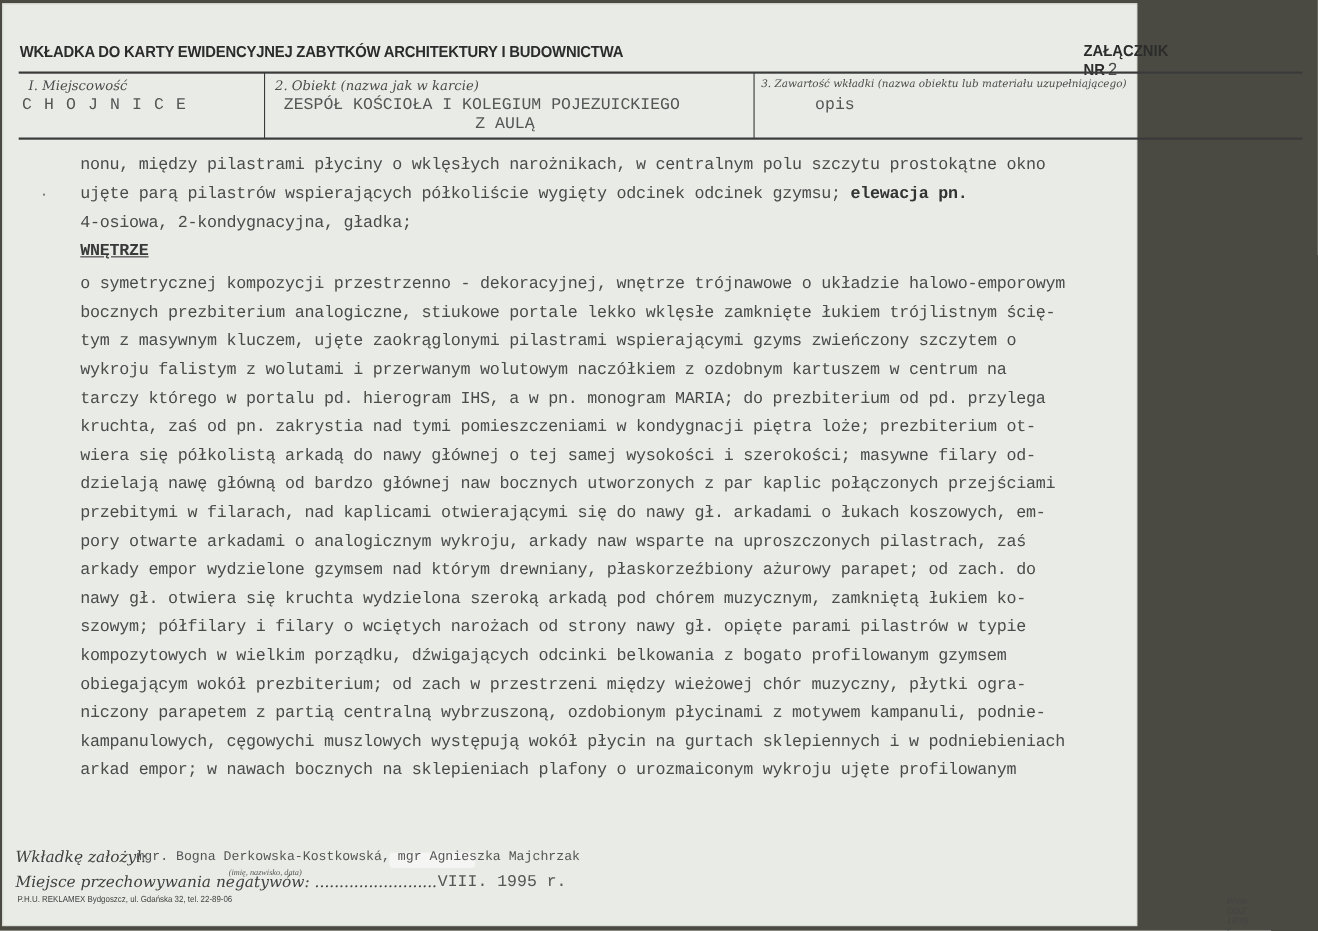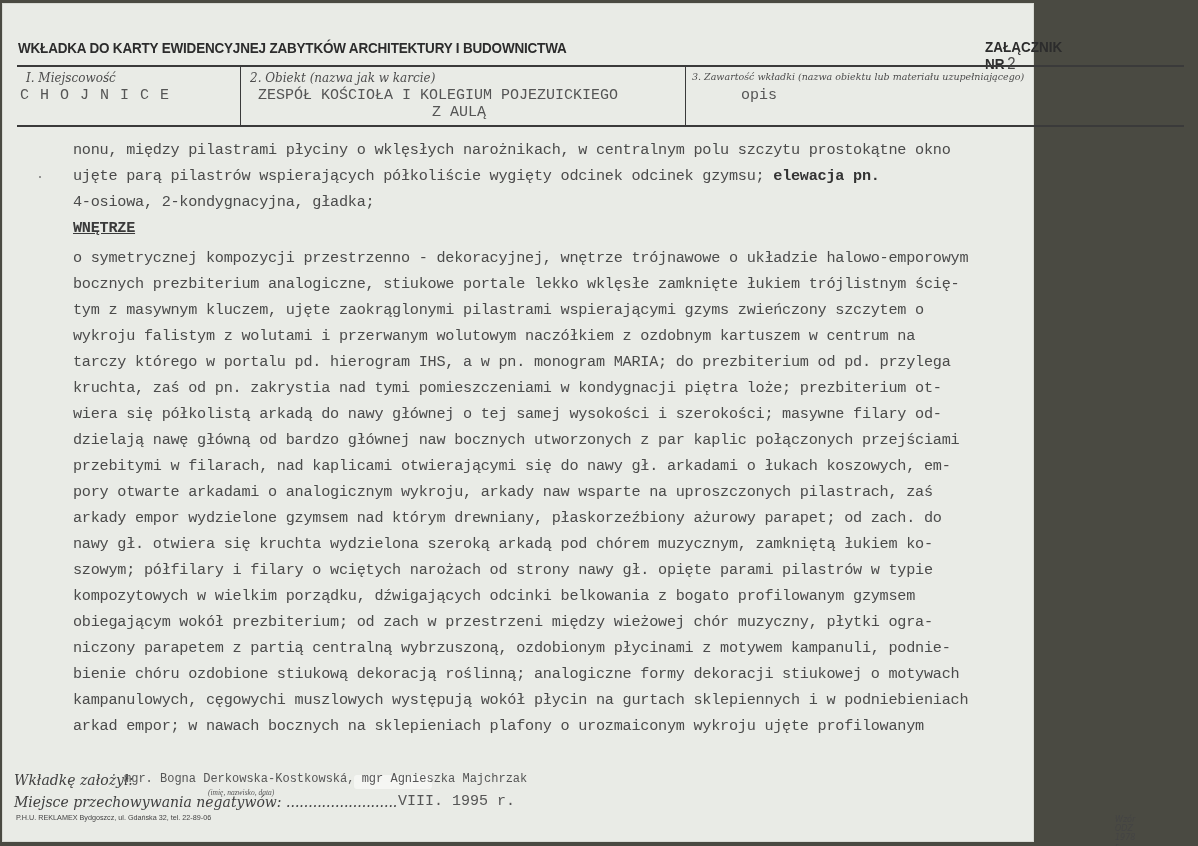--- a/index.html
+++ b/index.html
@@ -212,21 +212,20 @@
     <div class="line">wiera się półkolistą arkadą do nawy głównej o tej samej wysokości i szerokości; masywne filary od-</div>
     <div class="line">dzielają nawę główną od bardzo głównej naw bocznych utworzonych z par kaplic połączonych przejściami</div>
     <div class="line">przebitymi w filarach, nad kaplicami otwierającymi się do nawy gł. arkadami o łukach koszowych, em-</div>
     <div class="line">pory otwarte arkadami o analogicznym wykroju, arkady naw wsparte na uproszczonych pilastrach, zaś</div>
     <div class="line">arkady empor wydzielone gzymsem nad którym drewniany, płaskorzeźbiony ażurowy parapet; od zach. do</div>
     <div class="line">nawy gł. otwiera się kruchta wydzielona szeroką arkadą pod chórem muzycznym, zamkniętą łukiem ko-</div>
     <div class="line">szowym; półfilary i filary o wciętych narożach od strony nawy gł. opięte parami pilastrów w typie</div>
     <div class="line">kompozytowych w wielkim porządku, dźwigających odcinki belkowania z bogato profilowanym gzymsem</div>
     <div class="line">obiegającym wokół prezbiterium; od zach w przestrzeni między wieżowej chór muzyczny, płytki ogra-</div>
     <div class="line">niczony parapetem z partią centralną wybrzuszoną, ozdobionym płycinami z motywem kampanuli, podnie-</div>
-    <div class="line">bienie chóru ozdobione stiukową dekoracją roślinną; analogiczne formy dekoracji stiukowej o motywach</div>
     <div class="line">kampanulowych, cęgowychi muszlowych występują wokół płycin na gurtach sklepiennych i w podniebieniach</div>
     <div class="line">arkad empor; w nawach bocznych na sklepieniach plafony o urozmaiconym wykroju ujęte profilowanym</div>
   </div>
 
   <div class="whiteout"></div>
 
   <div class="foot-label" style="left:12px; top:769px;">Wkładkę założył:</div>
   <div class="foot-value" style="left:122px; top:769px;">mgr. Bogna Derkowska-Kostkowská, mgr Agnieszka Majchrzak</div>
   <div class="foot-hint" style="left:206px; top:785px;">(imię, nazwisko, data)</div>
 

